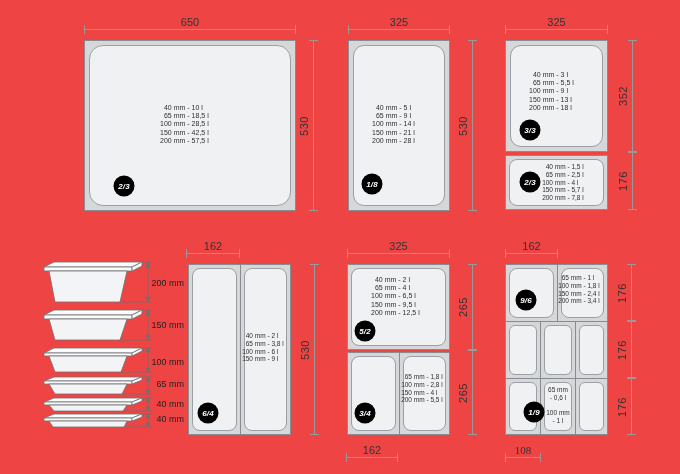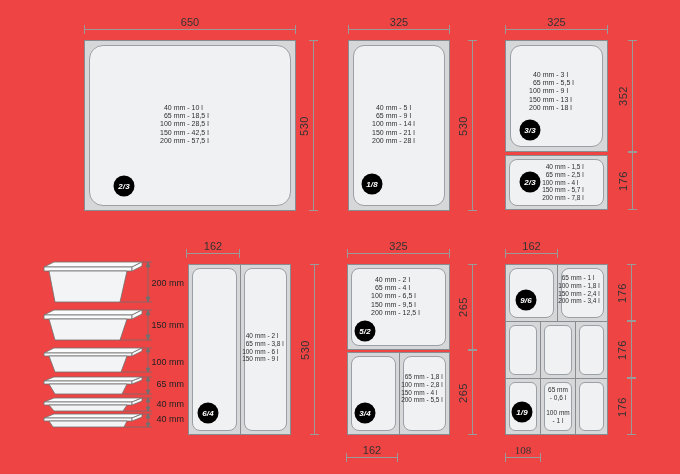--- a/index.html
+++ b/index.html
@@ -469,21 +469,21 @@
   <div class="frame" style="left:575px;top:378px;width:33px;height:57px;">
     <div class="pan r6"></div>
   </div>
   <div class="cap small center-only" style="left:558px;top:405px;">
       <div class="cap-line" style="display: block; text-align: center;">65 mm</div>
       <div class="cap-line" style="display: block; text-align: center;">- 0,6 l</div>
       <div class="cap-line" style="display: block; text-align: center;"></div>
       <div class="cap-line" style="display: block; text-align: center;">100 mm</div>
       <div class="cap-line" style="display: block; text-align: center;">- 1 l</div>
     </div>
-  <div class="badge" style="left:522px;top:412px;">1/9</div>
+  <div class="badge" style="left:534px;top:412px;">1/9</div>
 
   <div class="vdim" style="left:631px;top:264px;height:57px;">
     <span class="tick tT"></span>
       <span class="tick tB"></span>
     <span class="vlabel">176</span>
   </div>
   <div class="vdim" style="left:631px;top:321px;height:57px;">
     <span class="tick tT"></span>
       <span class="tick tB"></span>
     <span class="vlabel">176</span>

